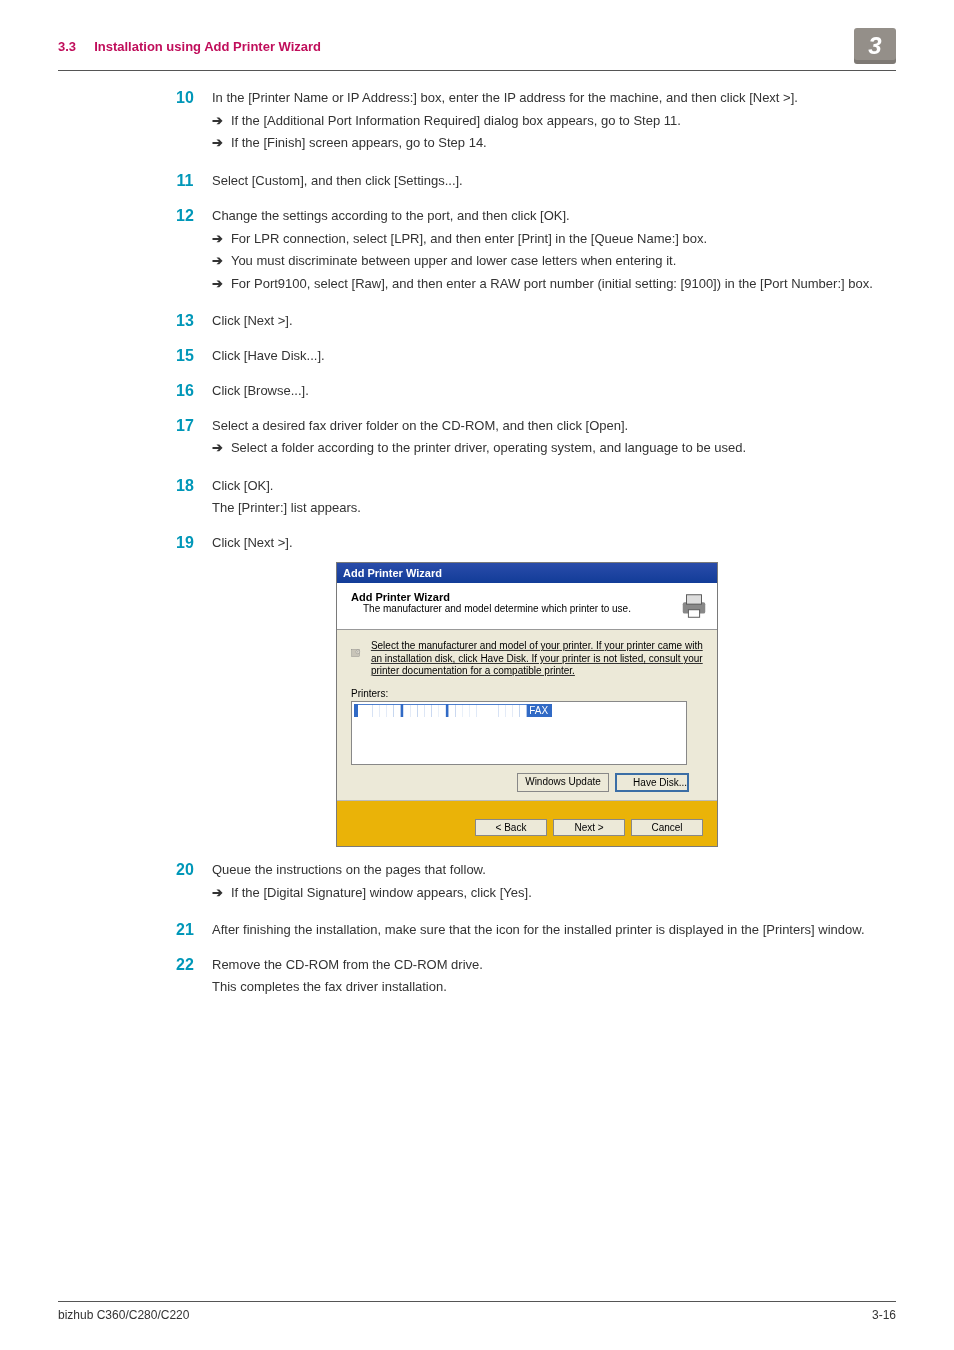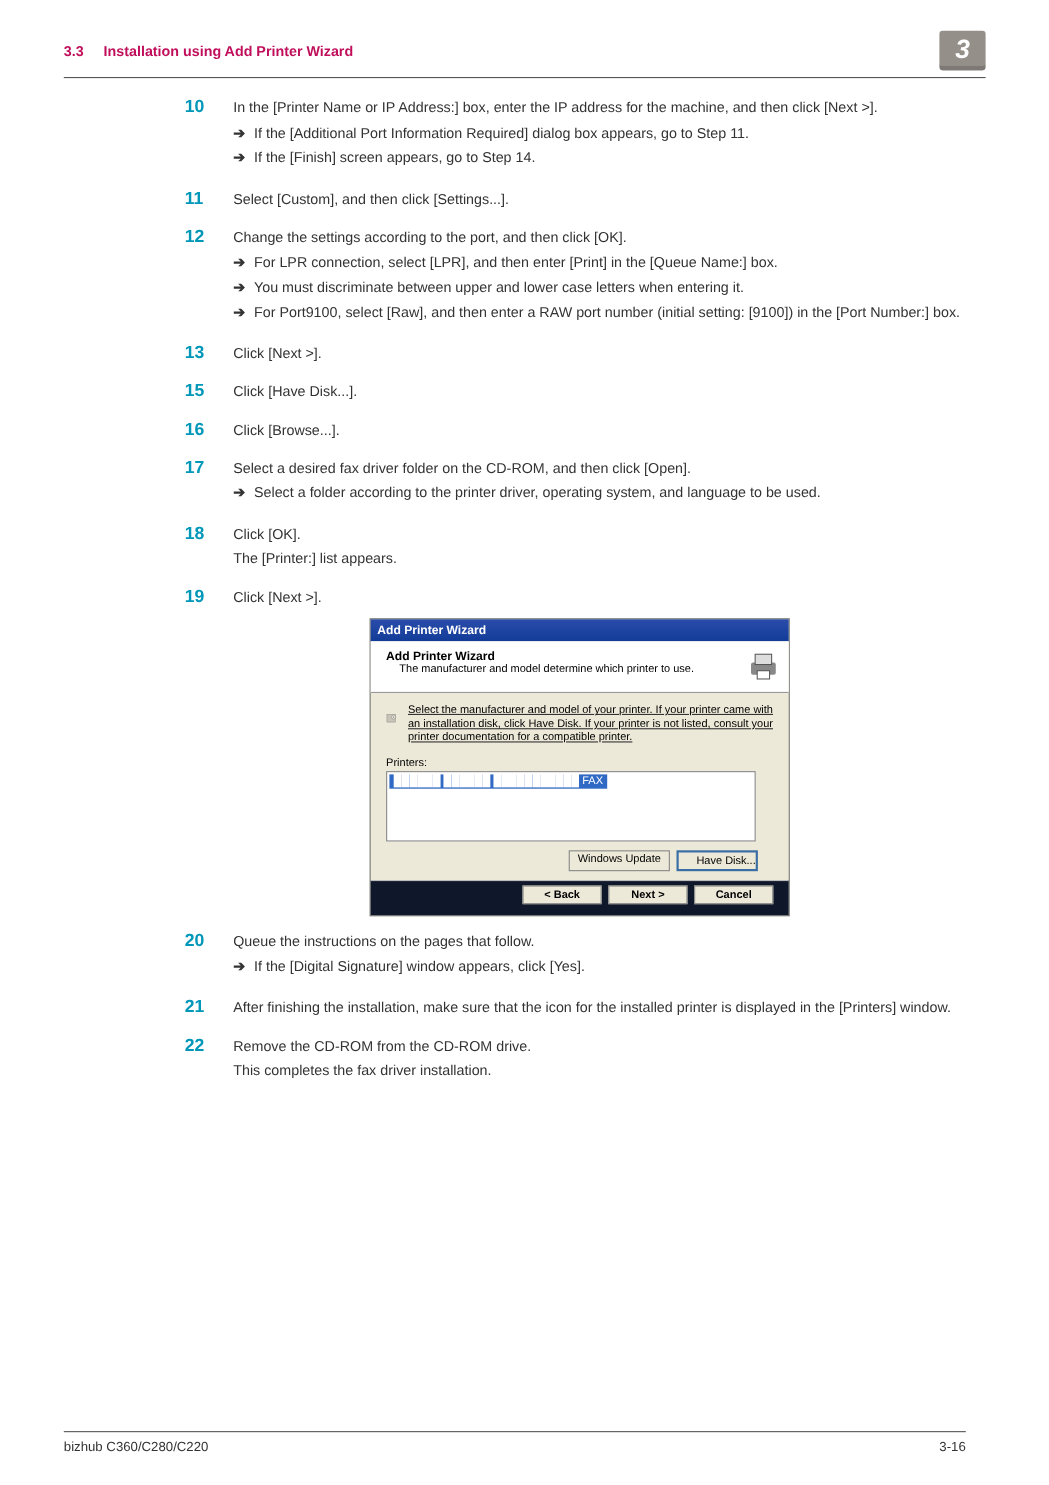--- a/index.html
+++ b/index.html
@@ -4,21 +4,21 @@
 <style>
   @page { size: 954px 1350px; margin: 0; }
   html, body { margin:0; padding:0; font-family: Arial, Helvetica, sans-serif; background:#fff; color:#333; width:954px; height:1350px; position:relative; }
   .page { padding: 28px 58px 0 58px; box-sizing:border-box; }
   .hdr { display:flex; align-items:center; justify-content:space-between; margin-bottom:6px; }
   .hdr-left { font-size:13px; font-weight:bold; color:#c00e5b; }
   .chapter-badge { width:42px; height:36px; background:#948f89; color:#fff; font-size:24px; font-weight:bold; font-style:italic; display:flex; align-items:center; justify-content:center; border-radius:3px 3px 3px 3px; box-shadow:inset 0 -4px 0 rgba(0,0,0,0.15); }
   .rule { border:none; border-top:1px solid #555; margin:0 0 18px 0; }
   .content { margin-left:110px; margin-right:10px; }
   .step { display:flex; margin: 6px 0 4px 0; }
-  .num { width:34px; flex:0 0 34px; text-align:left; padding-right:10px; font-size:16px; font-weight:bold; color:#0097b8; font-family: Arial, sans-serif; }
+  .num { width:34px; flex:0 0 34px; text-align:center; padding-right:10px; font-size:16px; font-weight:bold; color:#0097b8; font-family: Arial, sans-serif; }
   .body { font-size:13px; line-height:1.45; flex:1; }
   .sub { margin-left:0; font-size:13px; line-height:1.5; }
   .arrow-line { display:flex; align-items:flex-start; margin:3px 0; }
   .arrow { color:#333; font-weight:bold; margin-right:8px; font-size:13px; line-height:1.5; }
   .plain { margin:3px 0 10px 0; font-size:13px; }
   .spacer { height:6px; }
   .dialog-wrap { display:flex; justify-content:center; margin:10px 0 14px 0; }
   .dialog { width:380px; border:1px solid #7a7a7a; font-family: Tahoma, Arial, sans-serif; font-size:10px; background:#ece9d8; }
   .dlg-title { background:linear-gradient(#2a4caa,#123c98); color:#fff; font-weight:bold; font-size:11px; padding:4px 6px; }
   .dlg-banner { background:#fff; padding:8px 8px 8px 14px; display:flex; border-bottom:1px solid #999; }
@@ -26,24 +26,24 @@
   .dlg-banner-text .t1 { font-weight:bold; font-size:11px; color:#000; }
   .dlg-banner-text .t2 { font-size:10px; color:#000; margin-left:12px; }
   .dlg-printer-icon { width:30px; height:30px; }
   .dlg-inst { display:flex; padding:10px 14px 4px 14px;text-decoration:underline; }
   .dlg-disk-icon { width:26px; height:26px; margin-right:10px; }
   .dlg-inst-text { font-size:10px; line-height:1.25; color:#000; }
   .dlg-printers { padding:6px 14px 0 14px; color:#000; font-size:10px; }
   .dlg-list { border:1px solid #888; background:#fff; height:62px; margin:2px 16px 8px 0;text-decoration:underline; }
   .dlg-list-item { background:#316ac5; color:#fff; font-size:10px; padding:1px 4px; display:inline-block; margin:2px; }
   .dlg-btn-row { display:flex; justify-content:flex-end; padding:0 14px 8px 14px; gap:6px; }
-  .dlg-btn-row2 { display:flex; justify-content:flex-end; padding:4px 14px 10px 14px; gap:6px; border-top:1px solid #bbb; background:#0f172a;font-weight:bold; }
+  .dlg-btn-row2 { display:flex; justify-content:flex-end; padding:18px 14px 10px 14px; gap:6px; border-top:1px solid #bbb; background:#eab308; }
   .win-btn { border:1px solid #888; background:#ece9d8; padding:2px 0; font-size:10px; width:70px; text-align:center; color:#000; }
   .win-btn.def { border:2px solid #3b6ea5;text-align:right; }
-  .footer { position:absolute; bottom:28px; left:58px; right:76px; }
+  .footer { position:absolute; bottom:28px; left:58px; right:58px; }
   .foot-rule { border:none; border-top:1px solid #555; margin:0 0 6px 0; }
   .foot-row { display:flex; justify-content:space-between; font-size:12px; color:#333; }
 </style>
 </head>
 <body>
 
 <div class="page">
   <div class="hdr">
     <div class="hdr-left">
       <span>3.3</span>&nbsp;&nbsp;&nbsp;&nbsp;&nbsp;<span>Installation using Add Printer Wizard</span>

